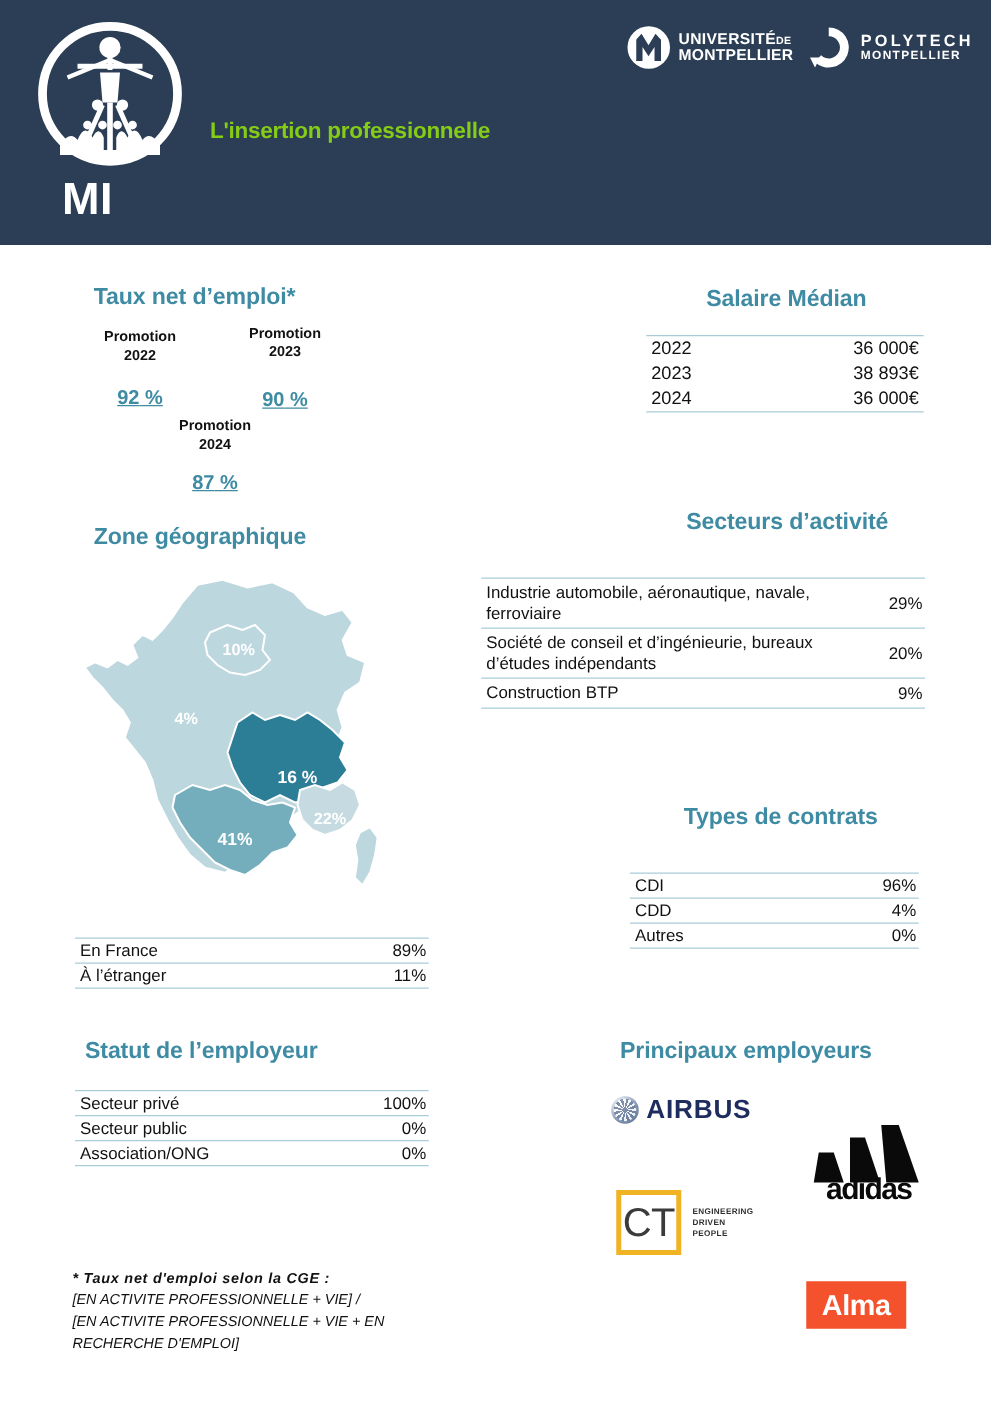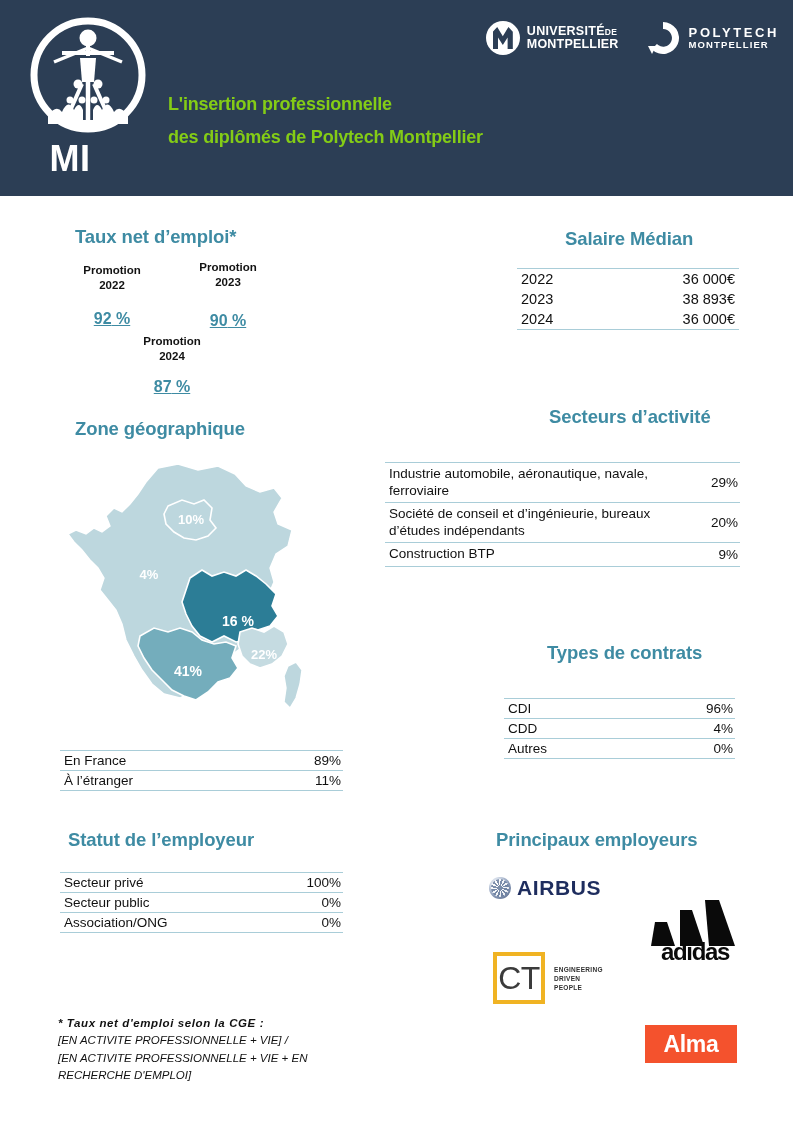--- a/index.html
+++ b/index.html
@@ -25,21 +25,21 @@
     font-size:36px; font-weight:bold; letter-spacing:0.5px;
     font-family:"Liberation Sans", sans-serif;
   }
   .header-title {
     position:absolute; left:168px; top:88px; width:600px;
     color:#84cc16; font-size:18px; font-weight:bold; line-height:33px;
     letter-spacing:-0.2px;
   }
   .uni-logos {
     position:absolute; right:14px; top:20px;
-    display:flex; align-items:center; gap:26px;justify-content:center;
+    display:flex; align-items:center; gap:10px;justify-content:center;
   }
   .um-logo { display:flex; align-items:center; gap:7px; }
   .um-mark {
     width:34px; height:34px; border-radius:50%;
     background:#ffffff; position:relative; flex:none;
   }
   .um-mark::after{
     content:""; position:absolute; left:7px; top:6px; width:20px; height:22px;
     background:#2c3e55;
     clip-path: polygon(0% 100%, 0% 22%, 22% 0%, 50% 42%, 78% 0%, 100% 22%, 100% 100%, 74% 100%, 74% 48%, 50% 82%, 26% 48%, 26% 100%);
@@ -128,21 +128,21 @@
     width:52px; height:52px; border:4px solid #f0b323; flex:none;
     display:flex; align-items:center; justify-content:center;
   }
   .ct-box span {
     font-size:32px; font-weight:normal; color:#3b3b3b; letter-spacing:-0.5px;
     font-family:"Liberation Sans", sans-serif;
   }
   .ct-tag { font-size:6.5px; font-weight:bold; color:#2f2f2f; line-height:9px; letter-spacing:0.3px; }
 
   .alma {
-    width:92px; height:38px; background:#f4522d;
+    width:80px; height:38px; background:#f4522d;
     display:flex; align-items:center; justify-content:center;
   }
   .alma span {
     color:#ffffff; font-size:23px; font-weight:bold; letter-spacing:-0.3px;
     font-family:"Liberation Sans", sans-serif;
   }
 
   
   .footnote { position:absolute; left:58px; top:1014px; width:330px; }
   .footnote .fn-title {
@@ -177,21 +177,20 @@
         <path d="M30 104 q8 -12 14 -4 q6 -14 12 -2 q5 -10 9 0 l0 14 l-35 0 Z"></path>
         <path d="M110 104 q-8 -12 -14 -4 q-6 -14 -12 -2 q-5 -10 -9 0 l0 14 l35 0 Z"></path>
         <rect x="56" y="108" width="28" height="6" rx="2"></rect>
       </g>
     </svg>
   </div>
   <div class="mi-text">MI</div>
 
   <div class="header-title">
     <div>L'insertion professionnelle</div>
-    <div>des diplômés de Polytech Montpellier</div>
   </div>
 
   <div class="uni-logos">
     <div class="um-logo">
       <div class="um-mark"></div>
       <div class="um-words">
         <div class="l1"><span>UNIVERSITÉ</span><span class="de">DE</span></div>
         <div class="l2">MONTPELLIER</div>
       </div>
     </div>

